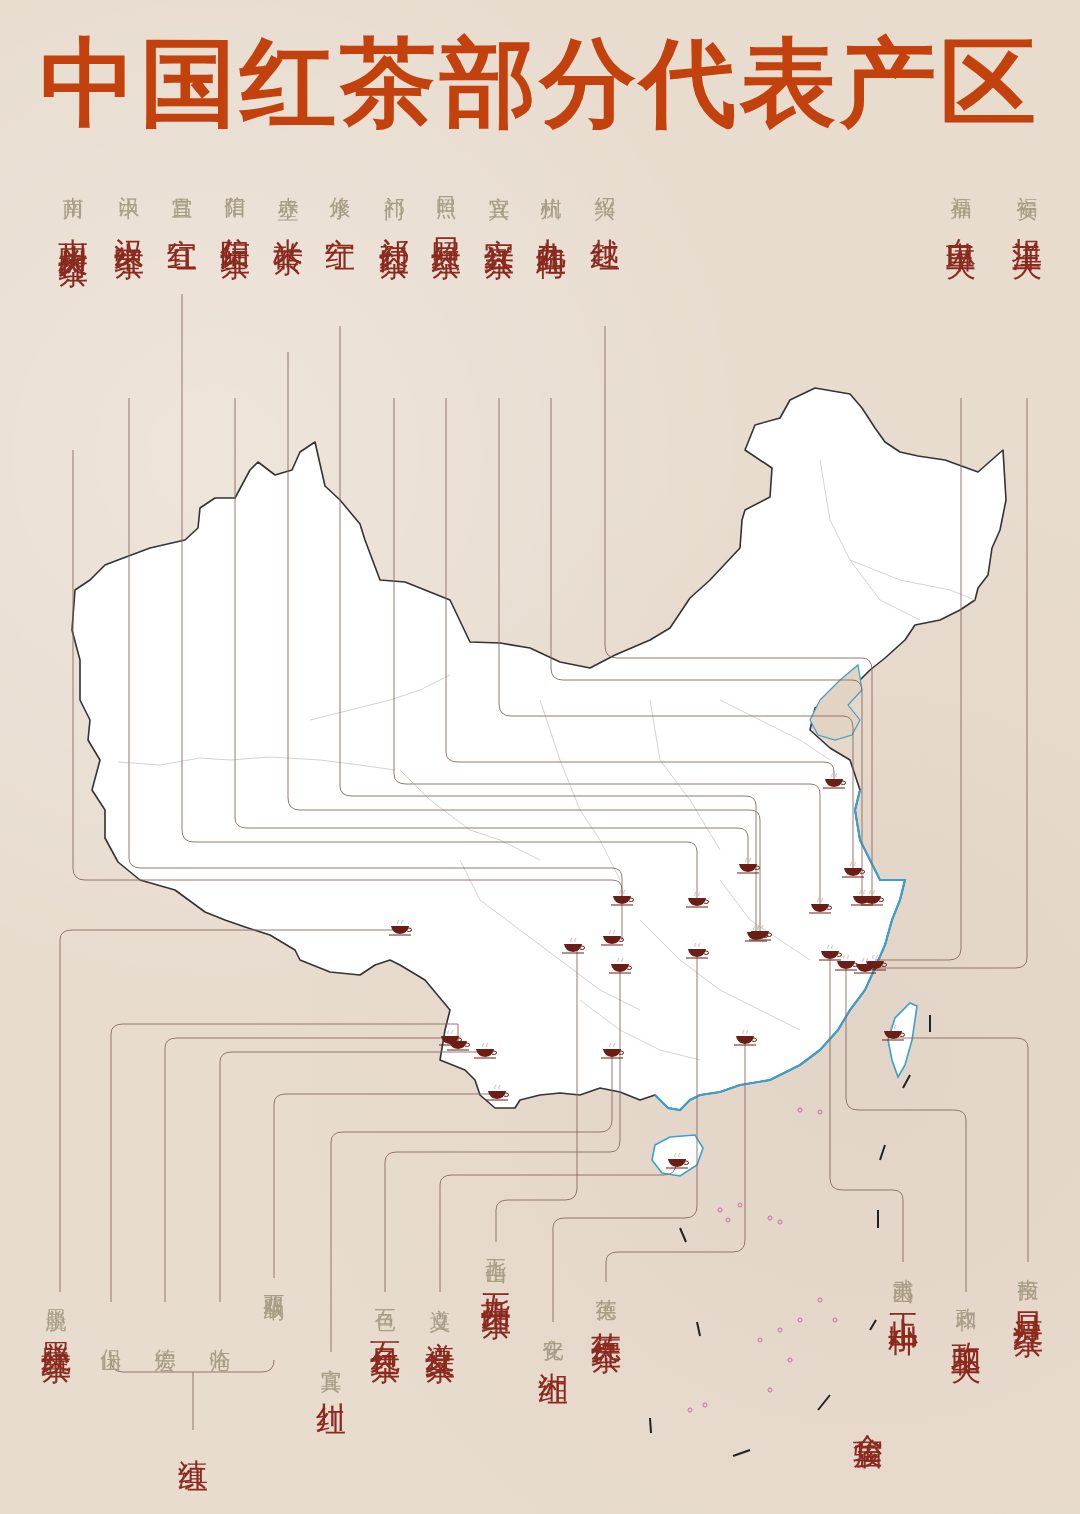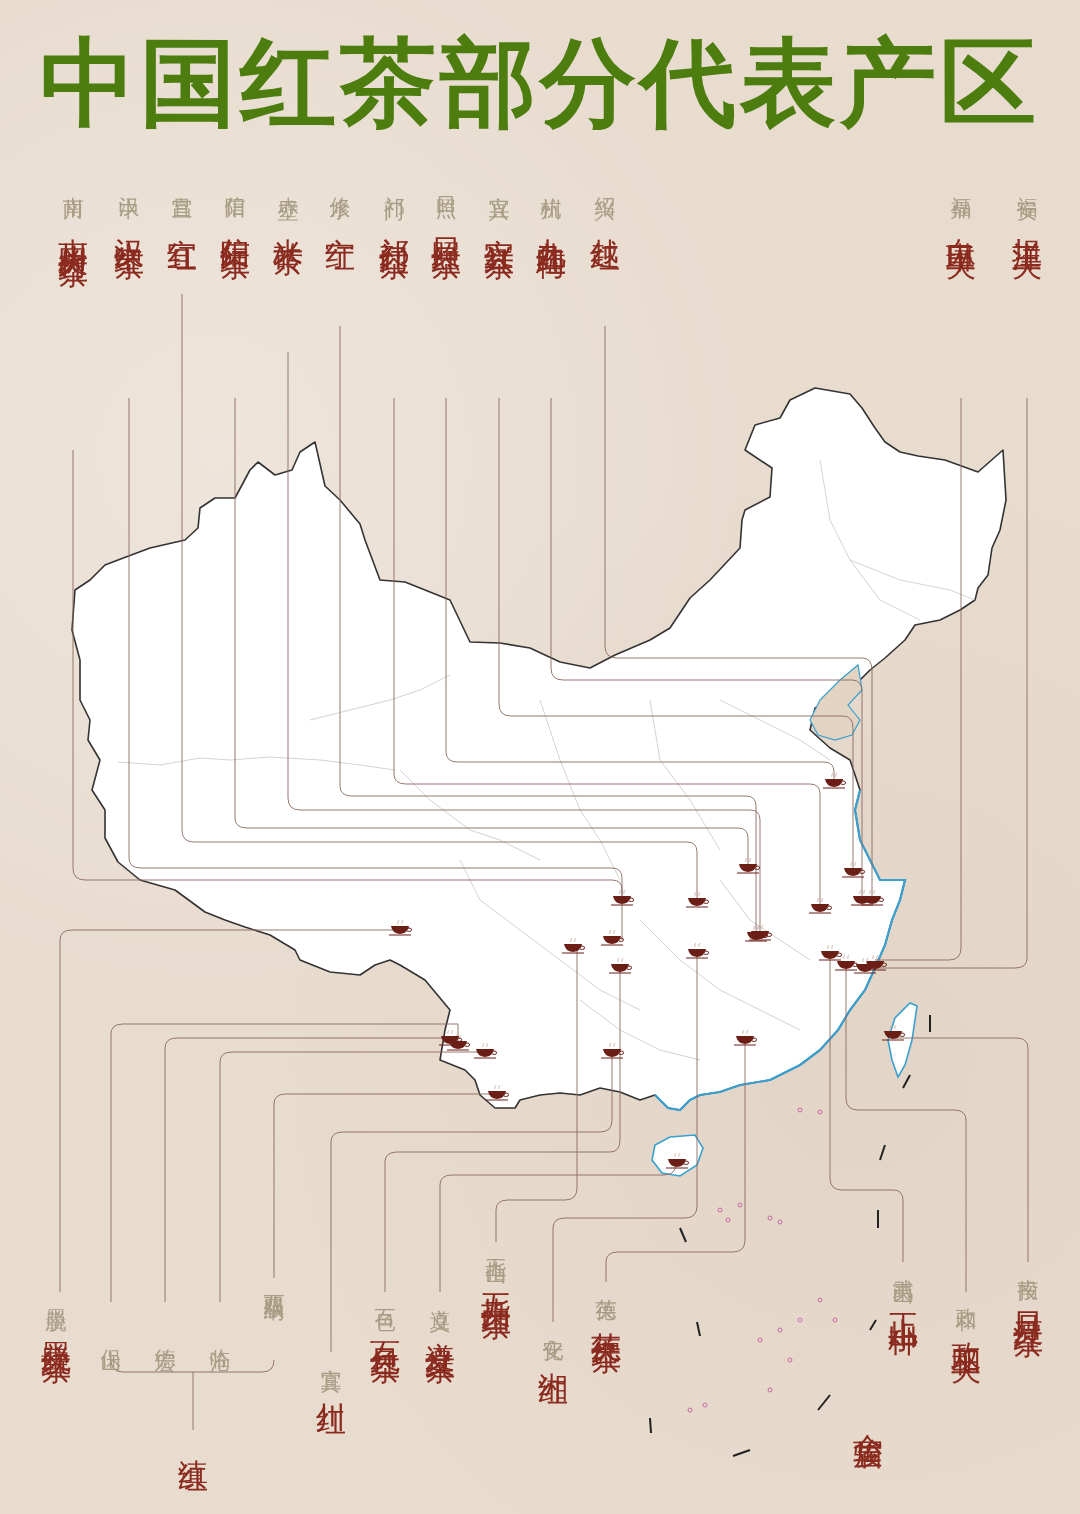--- a/index.html
+++ b/index.html
@@ -8,21 +8,21 @@
       background: #e8dccf;
       background-image:
         radial-gradient(circle at 20% 30%, rgba(255,255,255,0.25) 0, rgba(255,255,255,0) 40%),
         radial-gradient(circle at 80% 70%, rgba(200,180,160,0.18) 0, rgba(200,180,160,0) 45%);
       font-family: "DejaVu Sans", "Liberation Sans", sans-serif;
     }
     .title {
       position: absolute; left: 0; top: 28px; width: 1080px; text-align: center;
       font-family: "DejaVu Serif", "Liberation Serif", serif;
       font-weight: bold; font-size: 96px; letter-spacing: 4px; line-height: 110px;
-      color: #4d7c0f;
+      color: #c2410c;
     }
     #map-svg { position: absolute; left: 0; top: 0; }
     .col { position: absolute; display: flex; flex-direction: column; align-items: center; }
     .place { color: #a89e86; font-size: 21px; line-height: 26px; writing-mode: vertical-rl; letter-spacing: 2px; }
     .tea { color: #8b2a1f; font-size: 30px; line-height: 34px; writing-mode: vertical-rl; letter-spacing: 4px; font-weight: 500; }
   </style>
 </head>
 <body>
 
 <div class="title">中国红茶部分代表产区</div>

